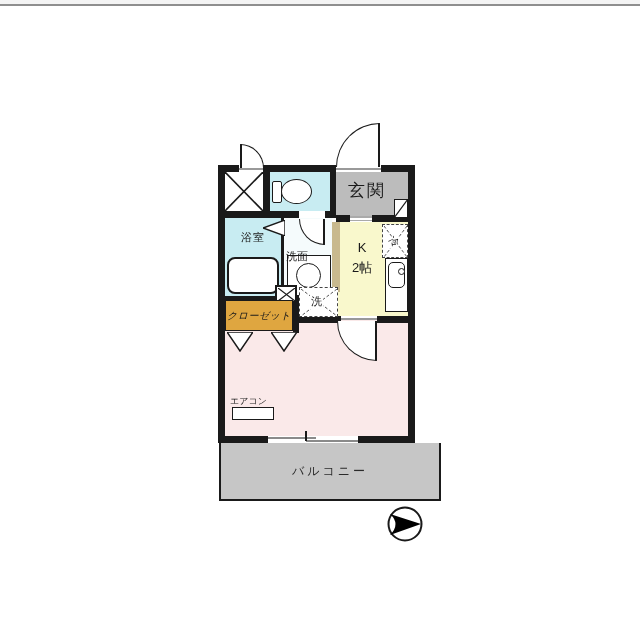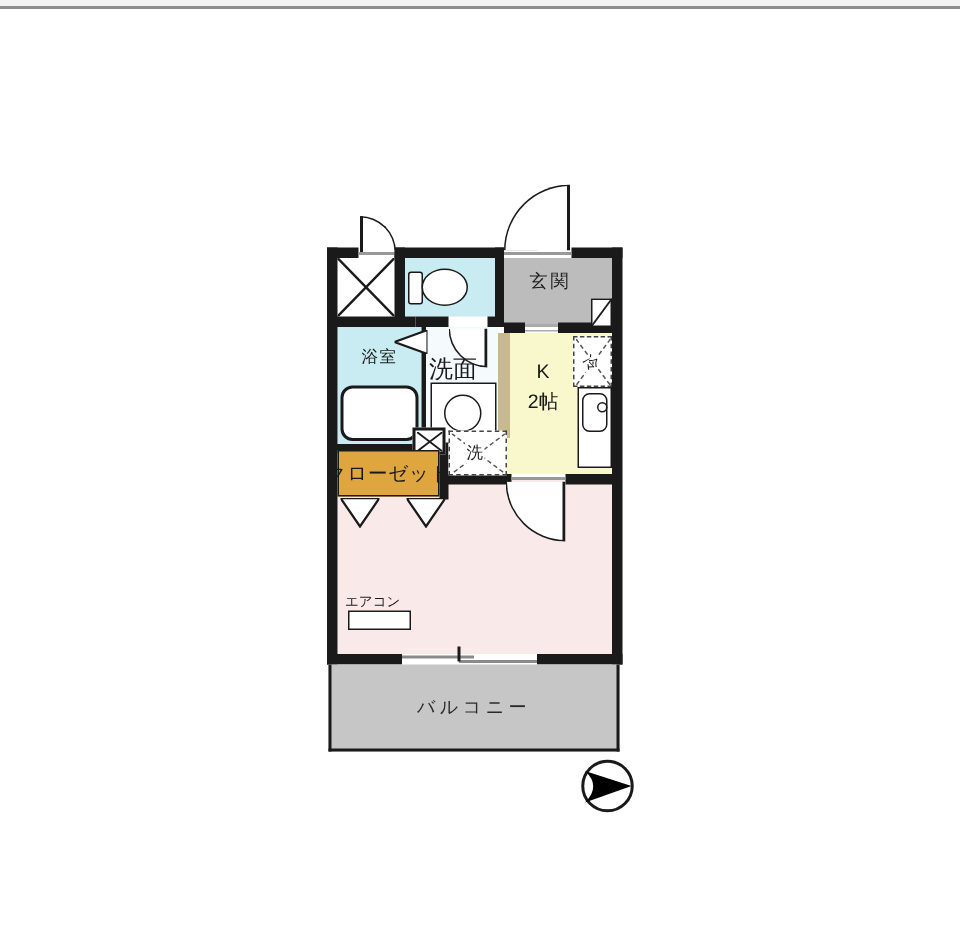--- a/index.html
+++ b/index.html
@@ -119,46 +119,46 @@
     <line x1="23" y1="0" x2="0" y2="31" stroke="#555" stroke-width="1" stroke-dasharray="3,2"></line>
   </svg>
   <div class="lbl" style="left:389px;top:235px;font-size:10px;background:#fff;transform:rotate(45deg);">冷</div>
 
   <div class="abs" style="left:385px;top:258px;width:23px;height:54px;background:#fff;border:1.2px solid #1a1a1a;"></div>
   <div class="abs" style="left:387.5px;top:262px;width:17px;height:26px;background:#fff;border:1.4px solid #1a1a1a;border-radius:5px;"></div>
   <div class="abs" style="left:398px;top:268px;width:7px;height:7px;background:#fff;border:1.2px solid #1a1a1a;border-radius:50%;"></div>
 
   <div class="abs" style="left:225px;top:300px;width:68px;height:31px;background:#dfa640;border:1.5px solid #1a1a1a;
               display:flex;align-items:center;justify-content:center;">
-    <span class="lbl" style="position:static;font-size:13px;letter-spacing:0.5px;">クローゼット</span>
+    <span class="lbl" style="position:static;font-size:10px;letter-spacing:0.5px;font-style:italic;">クローゼット</span>
   </div>
 
   <svg class="xsvg" style="left:227px;top:332px;" width="26" height="20" viewBox="0 0 26 20">
     <polygon points="0,0 13,19 26,0" fill="#fff" stroke="#1a1a1a" stroke-width="1.5"></polygon>
   </svg>
   <svg class="xsvg" style="left:271px;top:332px;" width="26" height="20" viewBox="0 0 26 20">
     <polygon points="0,0 13,19 26,0" fill="#fff" stroke="#1a1a1a" stroke-width="1.5"></polygon>
   </svg>
 
   <div class="lbl" style="left:230px;top:395px;font-size:9px;">エアコン</div>
   <div class="abs" style="left:232px;top:407px;width:42px;height:13px;background:#fff;border:1.2px solid #1a1a1a;"></div>
 
   <div class="abs" style="left:268px;top:436px;width:90px;height:7px;background:#fff;"></div>
   <div class="thinline" style="left:268px;top:437px;width:48px;height:2px;background:#8a8a8a;"></div>
   <div class="thinline" style="left:306px;top:440px;width:52px;height:2px;background:#8a8a8a;"></div>
   <div class="abs" style="left:305px;top:431px;width:2px;height:10px;background:#1a1a1a;"></div>
 
-  <div class="abs" style="left:219px;top:443px;width:194px;height:58px;background:#c6c6c6;border:2px solid #1a1a1a;border-top:none;
+  <div class="abs" style="left:219px;top:443px;width:222px;height:58px;background:#c6c6c6;border:2px solid #1a1a1a;border-top:none;
               display:flex;align-items:center;justify-content:center;">
     <span class="lbl" style="position:static;font-size:12px;letter-spacing:3px;color:#2a2a2a;">バルコニー</span>
   </div>
 
-  <div class="lbl" style="left:336px;top:179px;width:62px;text-align:center;font-size:12px;letter-spacing:2px;">玄関</div>
+  <div class="lbl" style="left:336px;top:179px;width:62px;text-align:center;font-size:17px;letter-spacing:2px;">玄関</div>
   <div class="lbl" style="left:225px;top:230px;width:56px;text-align:center;font-size:11px;letter-spacing:1px;">浴室</div>
-  <div class="lbl" style="left:286px;top:236px;font-size:16px;">洗面</div>
+  <div class="lbl" style="left:286px;top:249px;font-size:11px;">洗面</div>
   <div class="abs" style="left:340px;top:238px;width:44px;text-align:center;font-size:13px;line-height:20px;">
     <div>K</div>
     <div>2帖</div>
   </div>
 
   <svg class="xsvg" style="left:386px;top:505px;" width="38" height="38" viewBox="0 0 38 38">
     <circle cx="19" cy="19" r="16.5" fill="#fff" stroke="#1a1a1a" stroke-width="2"></circle>
     <path d="M4,9 L35,19 L4,30 Q15,19 4,9 Z" fill="#000"></path>
   </svg>
 

